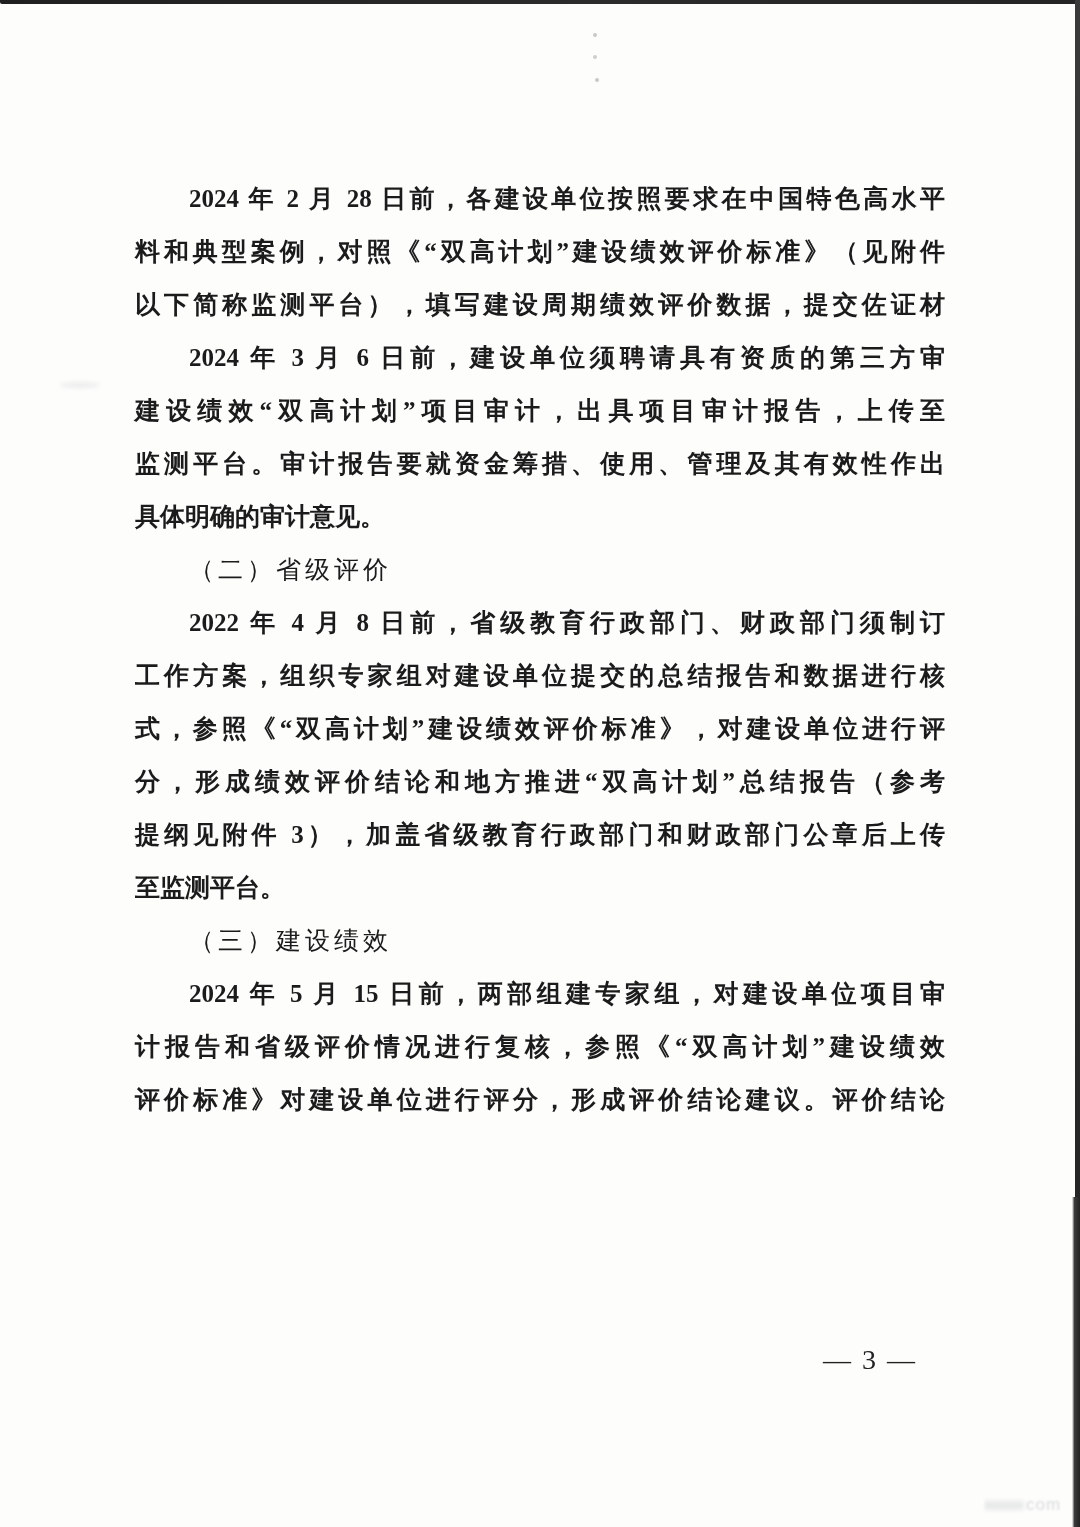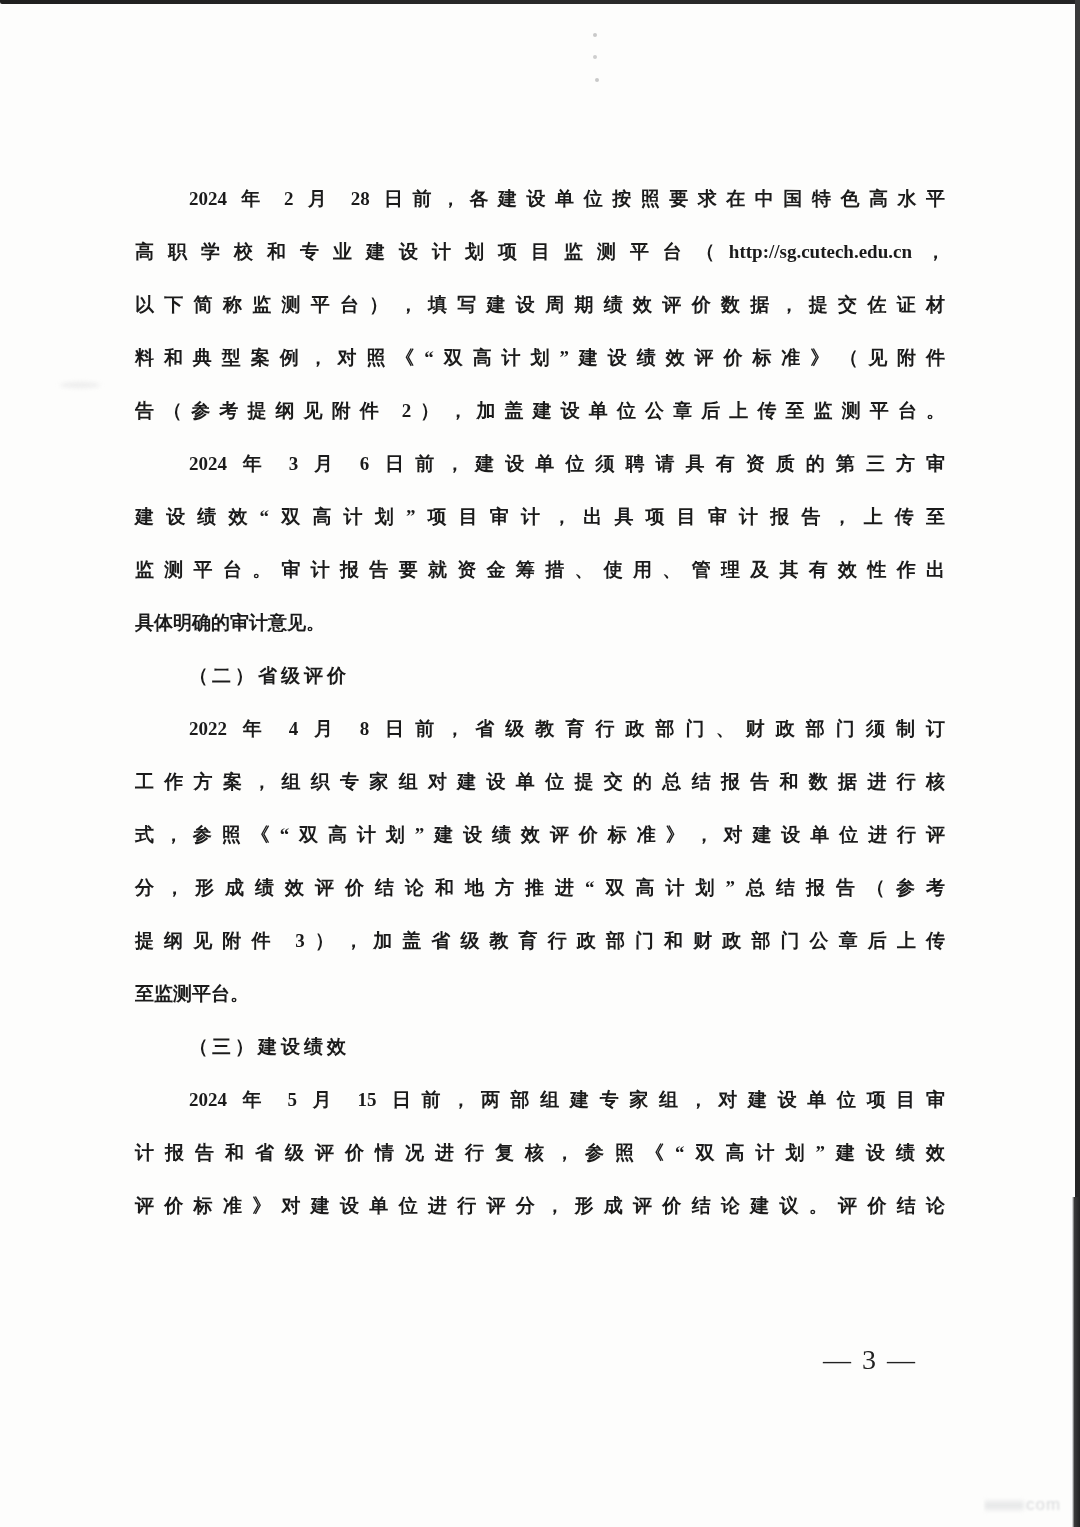--- a/index.html
+++ b/index.html
@@ -47,53 +47,51 @@
   }
   .watermark::before { content:""; position:absolute; left:0; top:6px; width:40px; height:9px;
     background:#d6d8da; filter:blur(2px); }
   .watermark .wm-text { position:absolute; left:42px; top:0; }
   
   .content {
     position:absolute; left:135px; top:172px; width:810px;
   }
   .line {
     height:53px; line-height:53px;
-    font-size:19px; font-weight:600; color:#1b1b1b;
+    font-size:25px; font-weight:600; color:#1b1b1b;
     white-space:normal;
   }
   .line.justify { text-align:justify; text-align-last:justify; }
   .line.left { text-align:right; text-align-last:left; }
   .line.indent { padding-left:54px; }
   .line.heading {
     font-family:"Liberation Sans","DejaVu Sans",sans-serif;
-    font-weight:700; letter-spacing:4px;
+    font-weight:400; letter-spacing:4px;
     text-align:right; text-align-last:left;
   }
   .page-number {
     position:absolute; left:770px; top:1344px; width:200px;
     text-align:center;
     font-size:28px; font-weight:500; color:#222;
     letter-spacing:2px;
   }
 </style>
 </head>
 <body>
 
 <div class="top-border"></div>
 <div class="right-border"></div>
 <div class="right-border-thick"></div>
 <div class="dots-artifact"></div>
 <div class="smudge"></div>
 
 <div class="content">
     <div class="line body indent justify"><span class="line-text">2024 年 2 月 28 日前，各建设单位按照要求在中国特色高水平</span></div>
-    <div class="line body justify"><span class="line-text">高职学校和专业建设计划项目监测平台（http://sg.cutech.edu.cn，</span></div>
+    <div class="line body justify"><span class="line-text">料和典型案例，对照《“双高计划”建设绩效评价标准》（见附件</span></div>
     <div class="line body justify"><span class="line-text">以下简称监测平台），填写建设周期绩效评价数据，提交佐证材</span></div>
-    <div class="line body justify"><span class="line-text">料和典型案例，对照《“双高计划”建设绩效评价标准》（见附件</span></div>
-    <div class="line body justify"><span class="line-text">告（参考提纲见附件 2），加盖建设单位公章后上传至监测平台。</span></div>
     <div class="line body indent justify"><span class="line-text">2024 年 3 月 6 日前，建设单位须聘请具有资质的第三方审</span></div>
     <div class="line body justify"><span class="line-text">建设绩效“双高计划”项目审计，出具项目审计报告，上传至</span></div>
     <div class="line body justify"><span class="line-text">监测平台。审计报告要就资金筹措、使用、管理及其有效性作出</span></div>
     <div class="line body left"><span class="line-text">具体明确的审计意见。</span></div>
     <div class="line heading indent left"><span class="line-text">（二）省级评价</span></div>
     <div class="line body indent justify"><span class="line-text">2022 年 4 月 8 日前，省级教育行政部门、财政部门须制订</span></div>
     <div class="line body justify"><span class="line-text">工作方案，组织专家组对建设单位提交的总结报告和数据进行核</span></div>
     <div class="line body justify"><span class="line-text">式，参照《“双高计划”建设绩效评价标准》，对建设单位进行评</span></div>
     <div class="line body justify"><span class="line-text">分，形成绩效评价结论和地方推进“双高计划”总结报告（参考</span></div>
     <div class="line body justify"><span class="line-text">提纲见附件 3），加盖省级教育行政部门和财政部门公章后上传</span></div>

